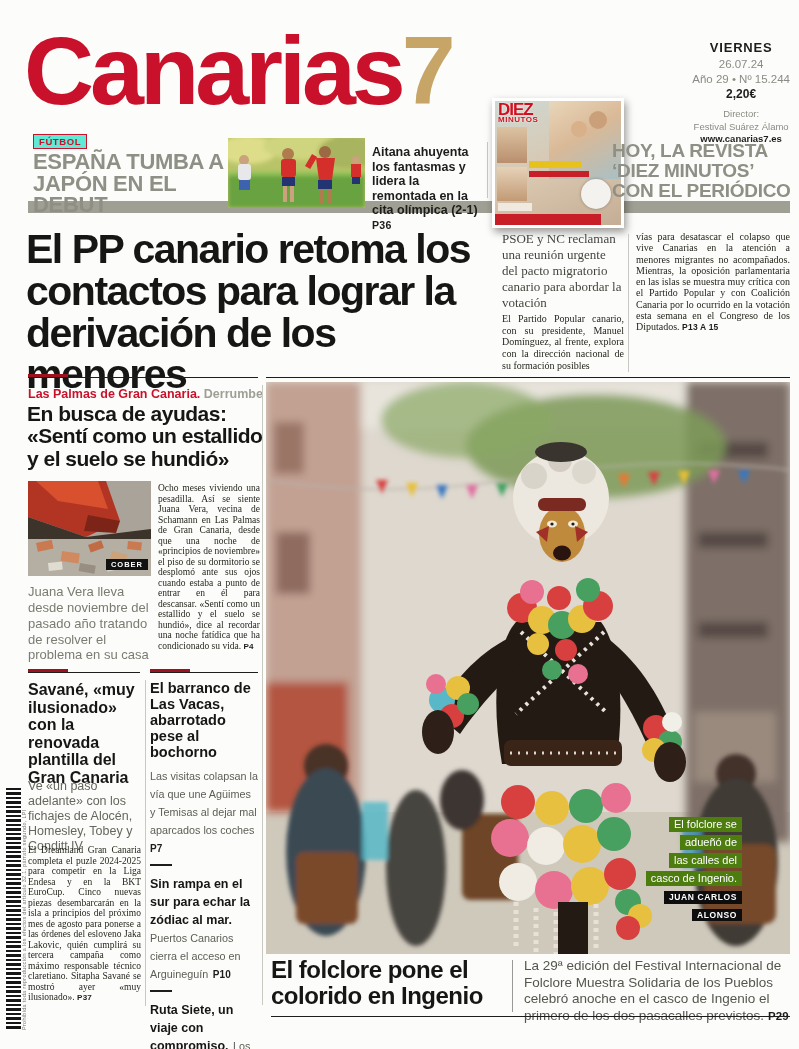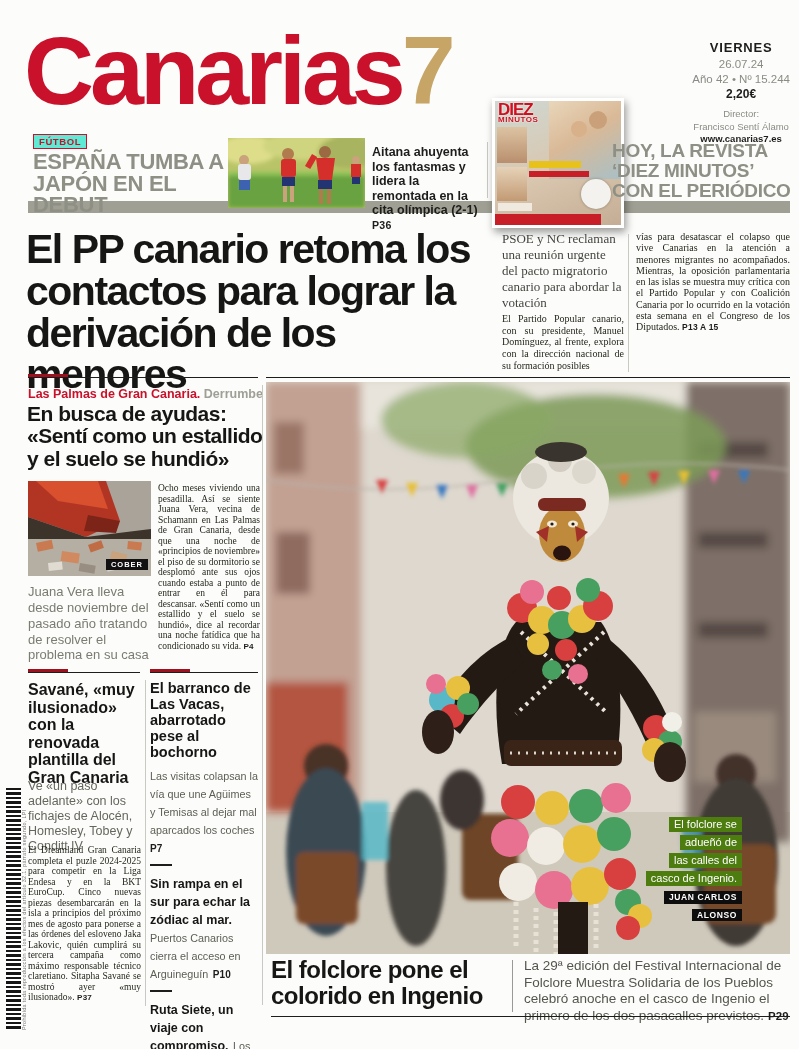--- a/index.html
+++ b/index.html
@@ -43,25 +43,25 @@
 <div class="page">
 
   <div class="abs spine-bar" style="left:6px;top:788px;width:15px;height:242px;"></div>
   <div class="abs spine-txt" style="left:21px;top:788px;height:242px;">Prohibida toda reproducción a los efectos del artículo 32.1, párrafo segundo, LPI</div>
 
   <div class="abs masthead" style="left:24px;top:26px;"><span class="c">Canarias</span><span class="seven">7</span></div>
 
   <div class="abs" style="right:9px;top:40px;text-align:center;line-height:1.3;">
     <div style="font-size:13px;font-weight:700;letter-spacing:.8px;">VIERNES</div>
     <div style="font-size:11.5px;color:#8b8b85;">26.07.24</div>
-    <div style="font-size:11.5px;color:#8b8b85;">Año 42 • Nº 15.244</div>
+    <div style="font-size:11.5px;color:#8b8b85;">Año 29 • Nº 15.244</div>
     <div style="font-size:12px;font-weight:700;">2,20€</div>
     <div style="height:6px;"></div>
     <div style="font-size:9.5px;color:#8b8b85;">Director:</div>
-    <div style="font-size:9.5px;color:#8b8b85;">Francisco Sentí Álamo</div>
+    <div style="font-size:9.5px;color:#8b8b85;">Festival Suárez Álamo</div>
     <div style="font-size:9.5px;font-weight:700;">www.canarias7.es</div>
   </div>
 
   <div class="abs" style="left:28px;top:201px;width:762px;height:12px;background:#a09f93;"></div>
 
   <div class="abs futbol-tag" style="left:33px;top:134px;">FÚTBOL</div>
   <div class="abs grayhead" style="left:33px;top:151px;width:200px;font-size:22px;line-height:.98;">ESPAÑA TUMBA A JAPÓN EN EL DEBUT</div>
 
   <div class="abs" style="left:228px;top:138px;width:137px;height:70px;overflow:hidden;">
     <svg width="137" height="70" viewBox="0 0 137 70">

